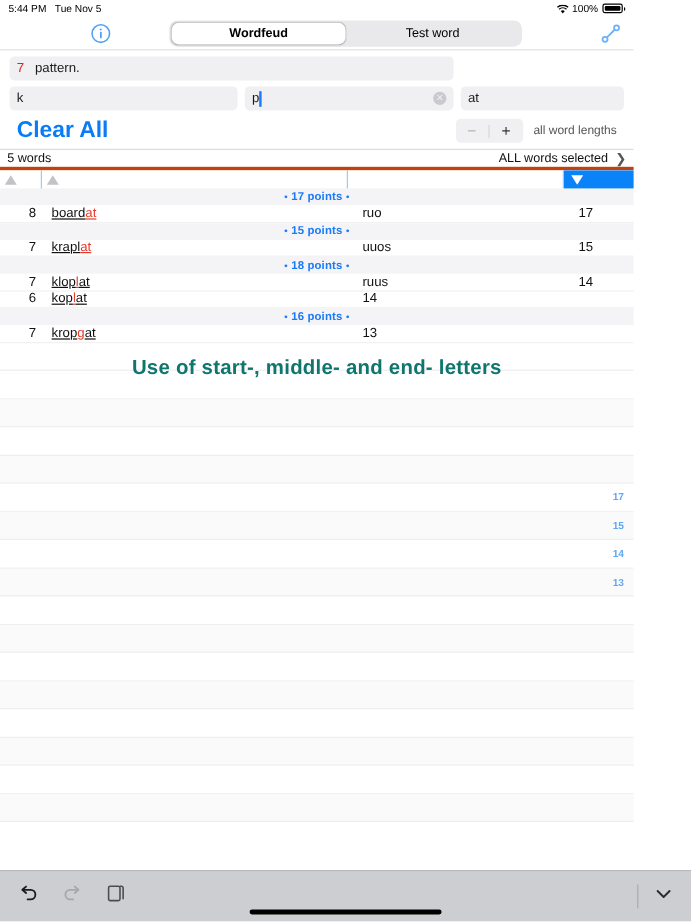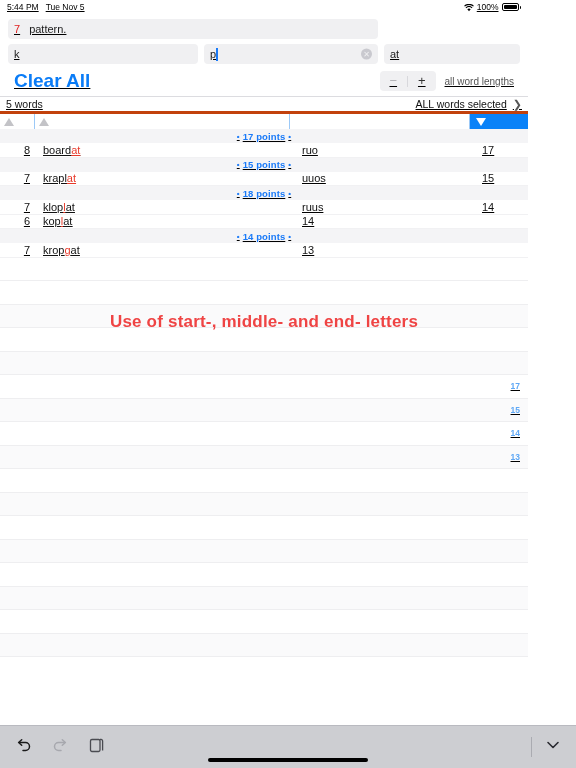--- a/index.html
+++ b/index.html
@@ -3,21 +3,21 @@
 <meta charset="utf-8">
 <style>
   * { box-sizing: border-box; margin: 0; padding: 0; }
   html, body {
     width: 576px; height: 768px;
     font-family: "Liberation Sans", sans-serif;
     background: #ffffff;
     overflow: hidden;
     -webkit-font-smoothing: antialiased;
   }
-  .screen { position: relative; width: 528px; height: 768px; background: #fff; text-decoration: underline; }
+  .screen { position: relative; width: 528px; height: 768px; background: #fff; }
 
   
   .statusbar {
     height: 14px; background: #fff;
     display: flex; align-items: center;
     padding: 0 7px; font-size: 8.5px; color: #000;
   }
   .sb-left { display: flex; align-items: center; gap: 7px; }
   .sb-right { margin-left: auto; display: flex; align-items: center; gap: 3px; }
   .wifi-ico { display: inline-block; width: 10px; height: 8px; position: relative; top: 1px; }
@@ -153,21 +153,21 @@
   .rline {
     height: 23.5px; border-bottom: 1px solid #eeeef0;
     display: flex; align-items: center; justify-content: flex-end;
     padding-right: 8px;
   }
   .rline.shade { background: #fafafb; }
   .rnum { font-size: 8.5px; color: #5fa8f5; font-weight: bold; }
   .bignote {
     position: absolute; left: 0; right: 0; top: 11px;
     text-align: center; font-size: 17px; font-weight: bold;
-    color: #ef4444; letter-spacing: .2px; pointer-events: none; margin-top: 43px;
+    color: #0f766e; letter-spacing: .2px; pointer-events: none;
   }
 
   
   .bottombar {
     position: absolute; left: 0; bottom: 0; width: 576px; height: 43px;
     background: #cdced2; border-top: 1px solid #b9bac0;
     display: flex; align-items: center; padding: 0 14px;
   }
   .bb-icons { display: flex; align-items: center; gap: 18px; }
   .bb-right { margin-left: auto; display: flex; align-items: center; gap: 12px; }
@@ -198,20 +198,44 @@
       <span>100%</span>
       <span class="batt">
         <span class="batt-body">
             <span class="batt-fill"></span>
           </span>
         <span class="batt-tip"></span>
       </span>
     </div>
   </div>
 
+  <div class="navbar">
+    <span class="info-btn">
+      <svg width="18" height="18" viewBox="0 0 18 18">
+          <circle cx="9" cy="9" r="7.3" fill="none" stroke="#4da2f8" stroke-width="1.3"></circle>
+          <circle cx="9" cy="5.6" r="0.85" fill="#4da2f8"></circle>
+          <rect x="8.3" y="7.5" width="1.5" height="5.4" rx="0.7" fill="#4da2f8"></rect>
+        </svg>
+    </span>
+
+    <div class="segmented">
+      <div class="seg active">Wordfeud</div>
+      <div class="seg">Test word</div>
+    </div>
+
+    <span class="wrench-btn">
+      <svg width="20" height="20" viewBox="0 0 20 20">
+          <g stroke="#6db2f8" stroke-width="1.5" fill="none">
+            <circle cx="5.2" cy="14.8" r="2.1"></circle>
+            <circle cx="14.8" cy="5.2" r="2.1"></circle>
+            <line x1="6.8" y1="13.2" x2="13.2" y2="6.8"></line>
+          </g>
+        </svg>
+    </span>
+  </div>
 
   <div class="inputzone">
     <div class="irow">
       <div class="field rack">
         <span class="rack-count">7</span>
         <span>pattern.</span>
       </div>
     </div>
 
     <div class="irow">
@@ -300,21 +324,21 @@
       <span class="c-pts">14</span>
     </div>
     <div class="wrow">
       <span class="c-len">6</span>
       <span class="c-word"><span>kop</span><span class="r">l</span><span>at</span></span>
       <span class="c-pts">14</span>
     </div>
 
     <div class="grp">
       <span class="dot">•</span>
-      <span>14 points</span>
+      <span>16 points</span>
       <span class="dot">•</span>
     </div>
     <div class="wrow">
       <span class="c-len">7</span>
       <span class="c-word"><span>krop</span><span class="r">g</span><span>at</span></span>
       <span class="c-pts">13</span>
     </div>
   </div>
 
   <div class="ruled">

